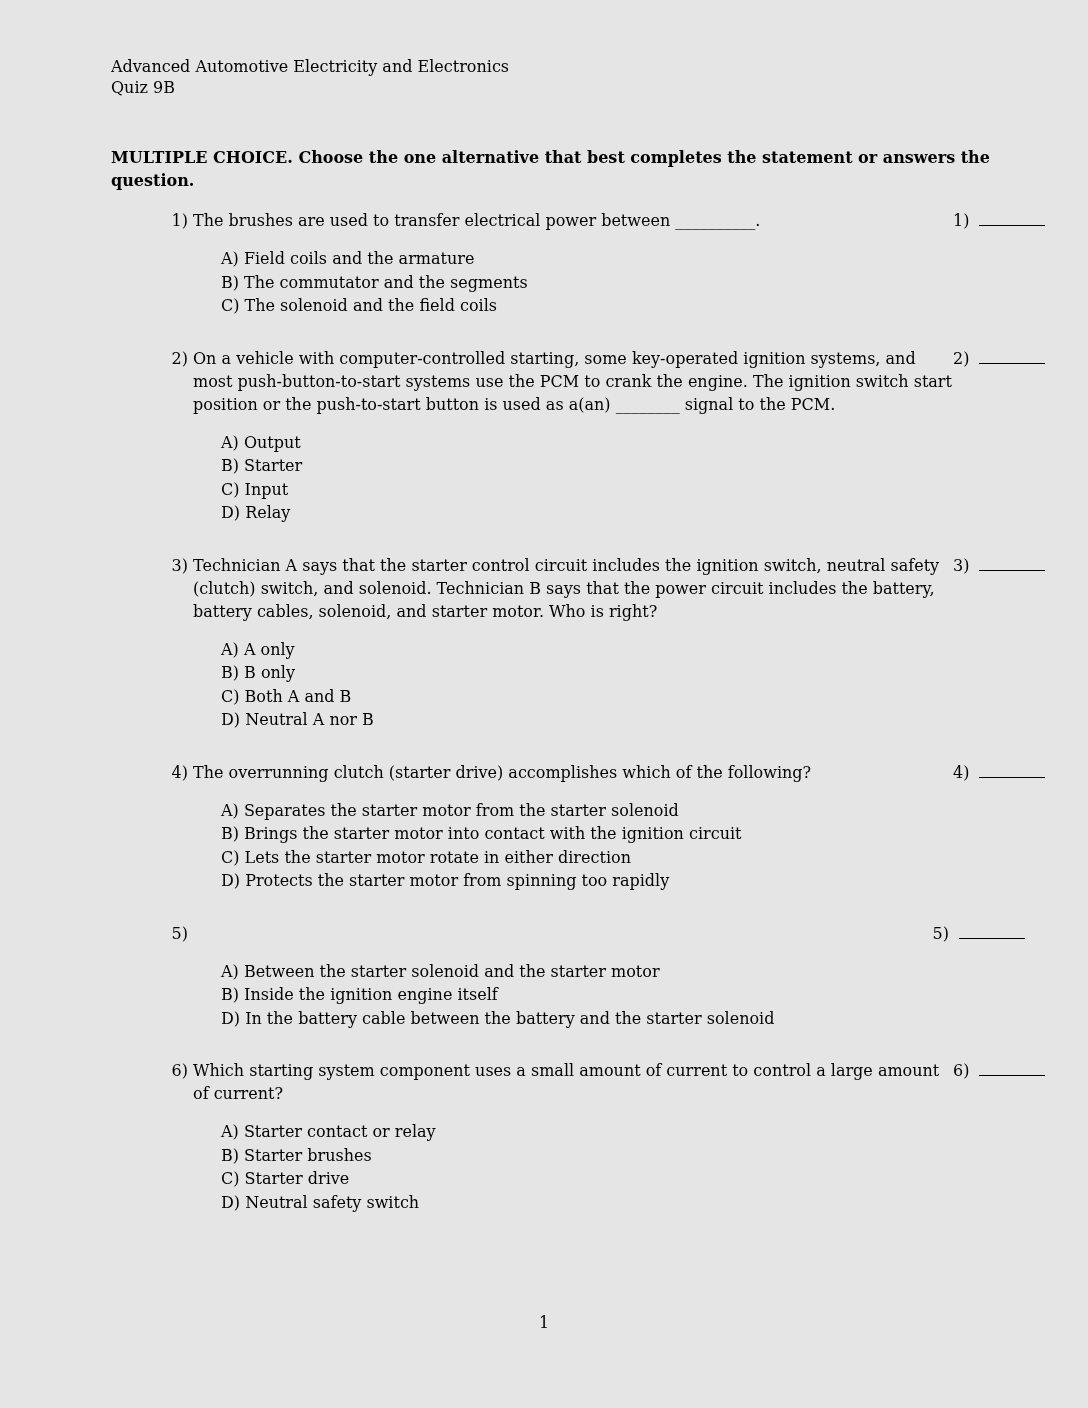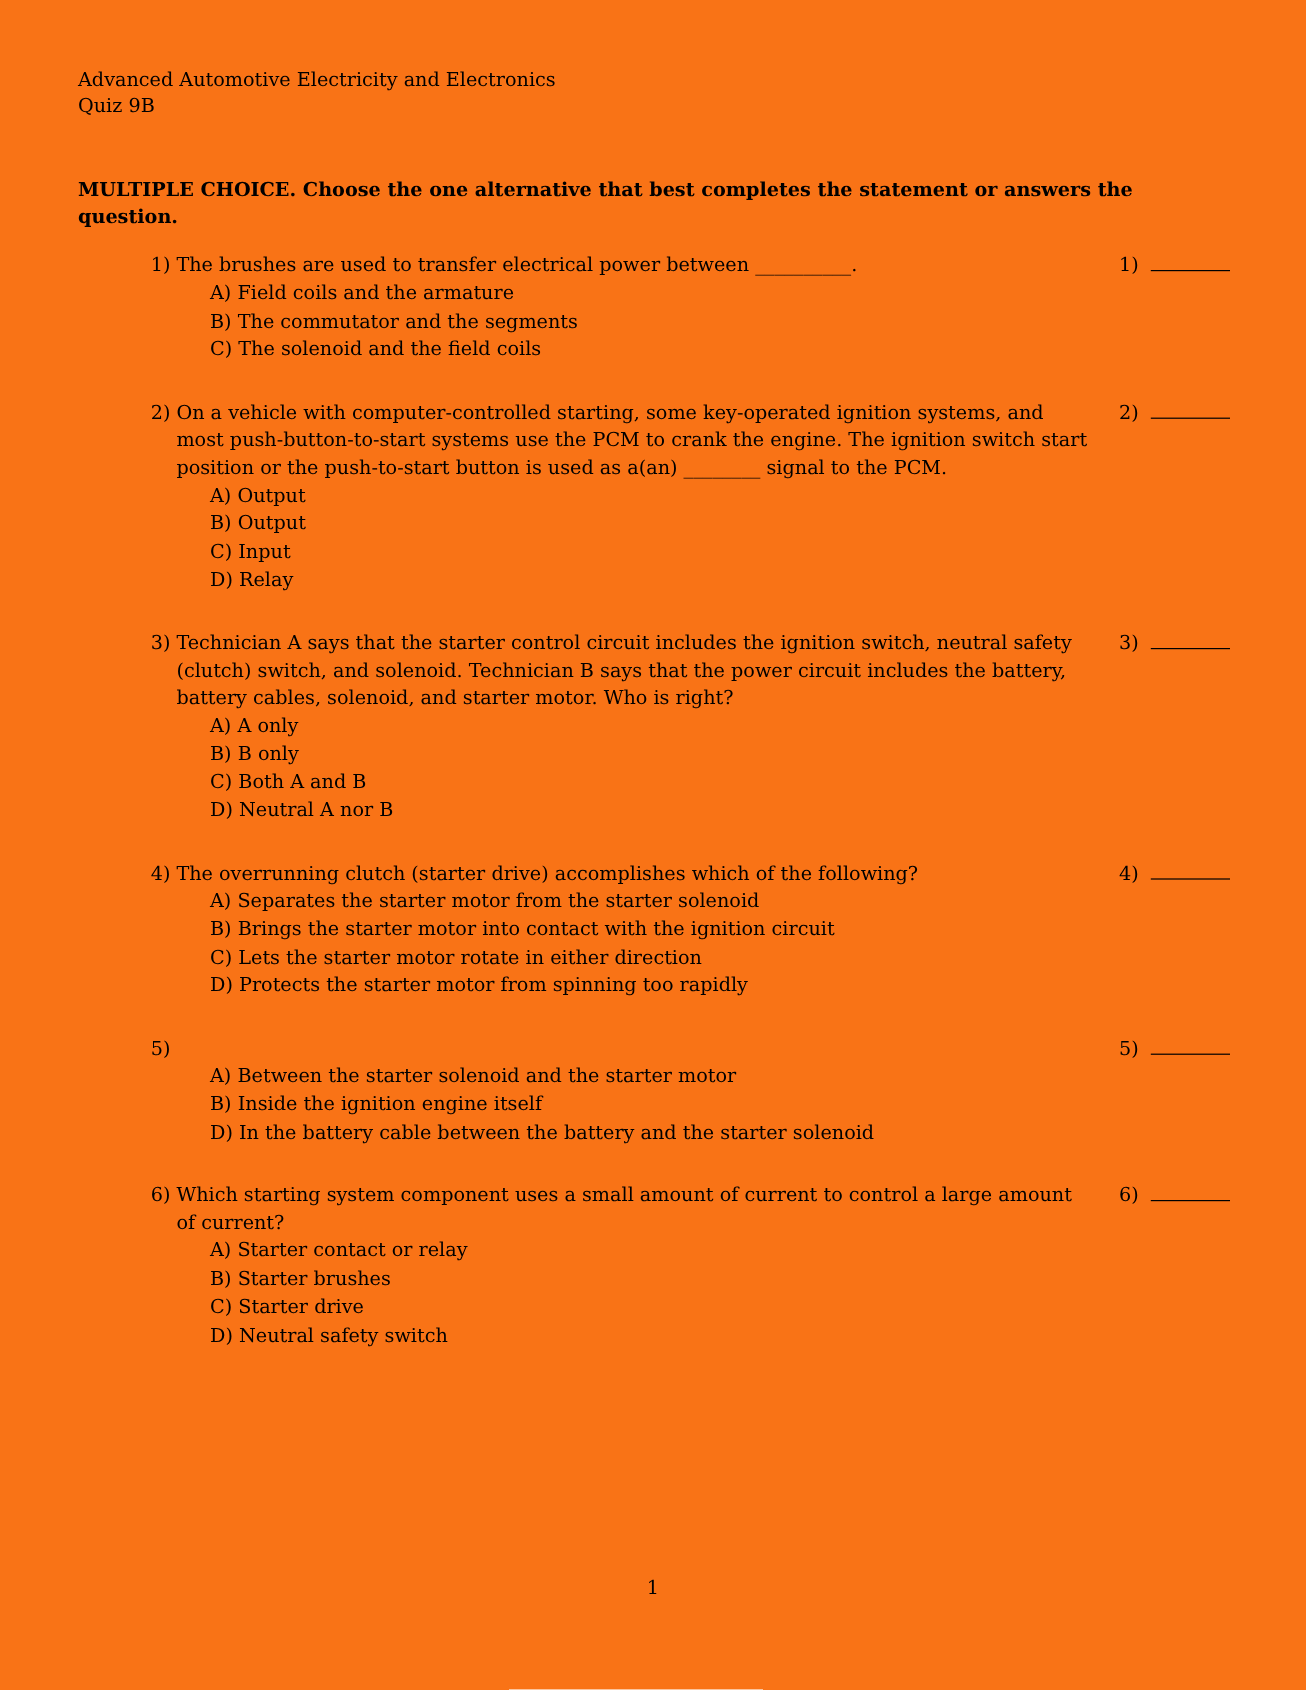--- a/index.html
+++ b/index.html
@@ -2,25 +2,26 @@
 <html><head>
 <meta charset="utf-8">
 <style>
   * { margin: 0; padding: 0; box-sizing: border-box; }
   html, body { background: #ffffff; }
   .page {
     position: relative;
     width: 1088px;
     height: 1408px;
     margin: 0 auto;
-    background: #f97316;
+    background: #e5e5e5;
     color: #000000;
     font-family: "DejaVu Serif", "Liberation Serif", serif;
     font-size: 16px;
     line-height: 23px;
+    padding-left: 46px;
   }
   .content { padding: 56px 63px 0 65px; }
 
   .header-line { line-height: 21px; }
 
   .name-row { margin-top: 22px; }
   .name-line {
     display: inline-block;
     width: 312px;
     height: 14px;
@@ -60,21 +61,21 @@
     white-space: nowrap;
   }
   .ans-num { margin-right: 10px; }
   .answer-blank {
     display: inline-block;
     width: 66px;
     height: 12px;
     border-bottom: 1px solid #000;
   }
 
-  .choices { margin-left: 110px; margin-top: 0; }
+  .choices { margin-left: 110px; margin-top: 15px; }
   .choice { line-height: 23.5px; }
 
   .footer {
     position: absolute;
     left: 0;
     right: 0;
     bottom: 74px;
     text-align: center;
   }
 </style>
@@ -118,21 +119,21 @@
             <span class="q-num">2)</span>
             <span class="q-text">On a vehicle with computer-controlled starting, some key-operated ignition systems, and most push-button-to-start systems use the PCM to crank the engine.  The ignition switch start position or the push-to-start button is used as a(an) ________ signal to the PCM.</span>
           </div>
           <div class="q-answer">
             <span class="ans-num">2)</span>
             <span class="answer-blank"></span>
           </div>
         </div>
         <div class="choices">
           <div class="choice">A) Output</div>
-          <div class="choice">B) Output</div>
+          <div class="choice">B) Starter</div>
           <div class="choice">C) Input</div>
           <div class="choice">D) Relay</div>
         </div>
       </div>
 
       <div class="question">
         <div class="q-row">
           <div class="q-main">
             <span class="q-num">3)</span>
             <span class="q-text">Technician A says that the starter control circuit includes the ignition switch, neutral safety (clutch) switch, and solenoid. Technician B says that the power circuit includes the battery, battery cables, solenoid, and starter motor.  Who is right?</span>

